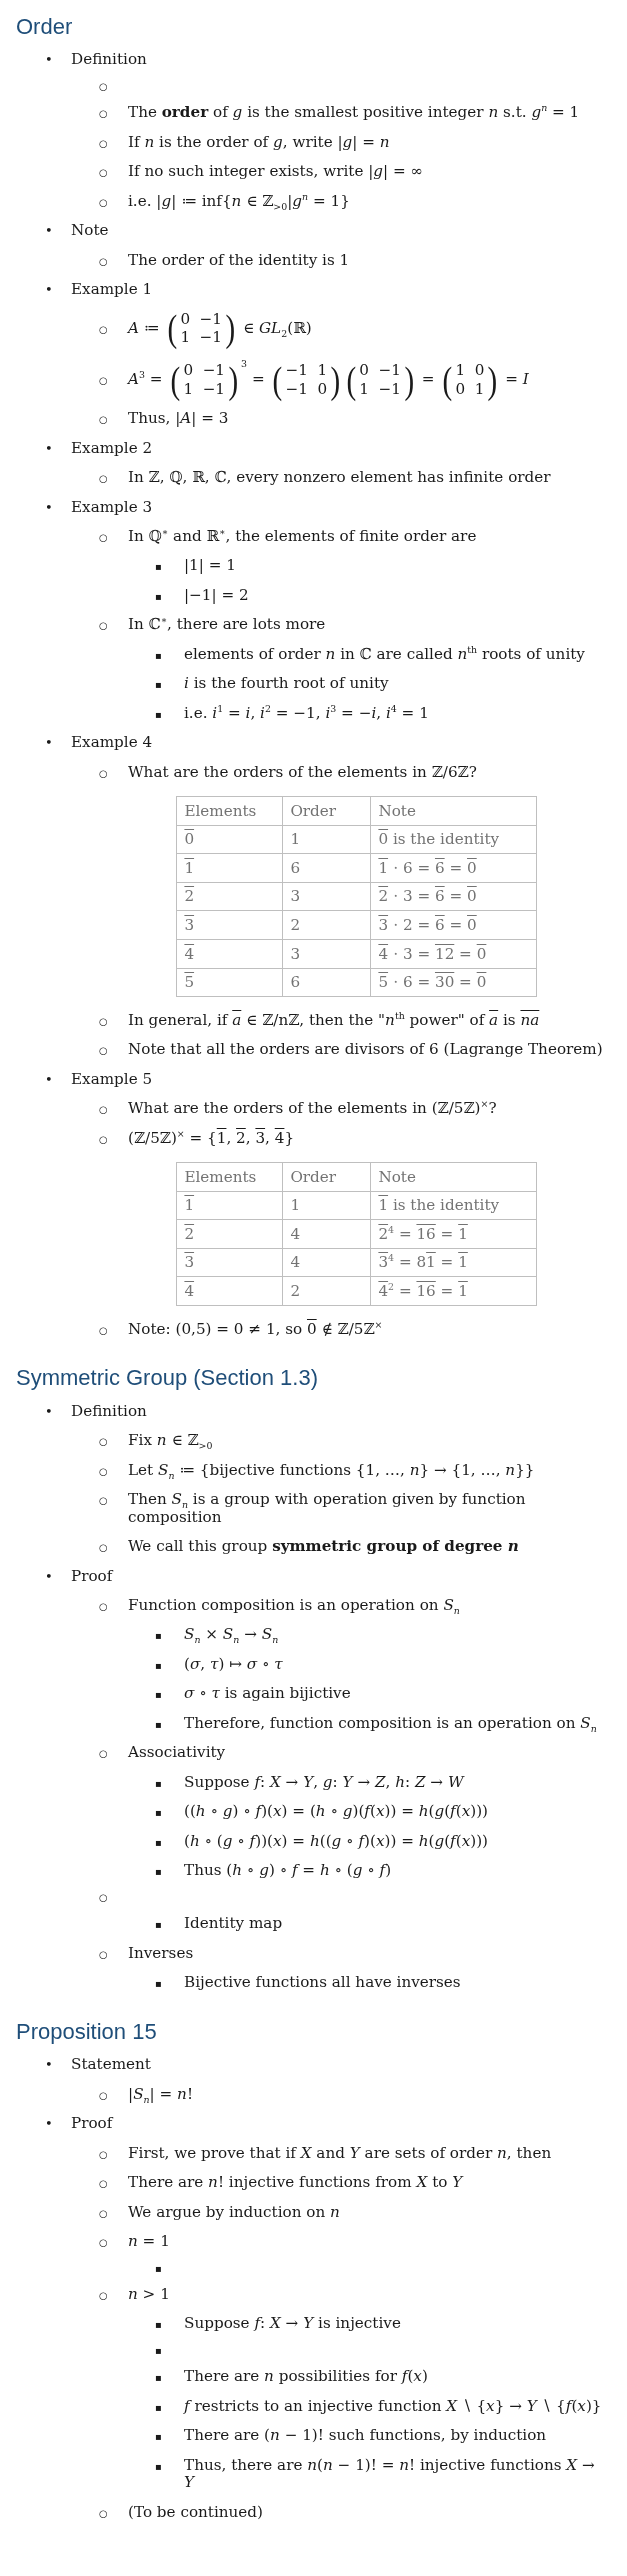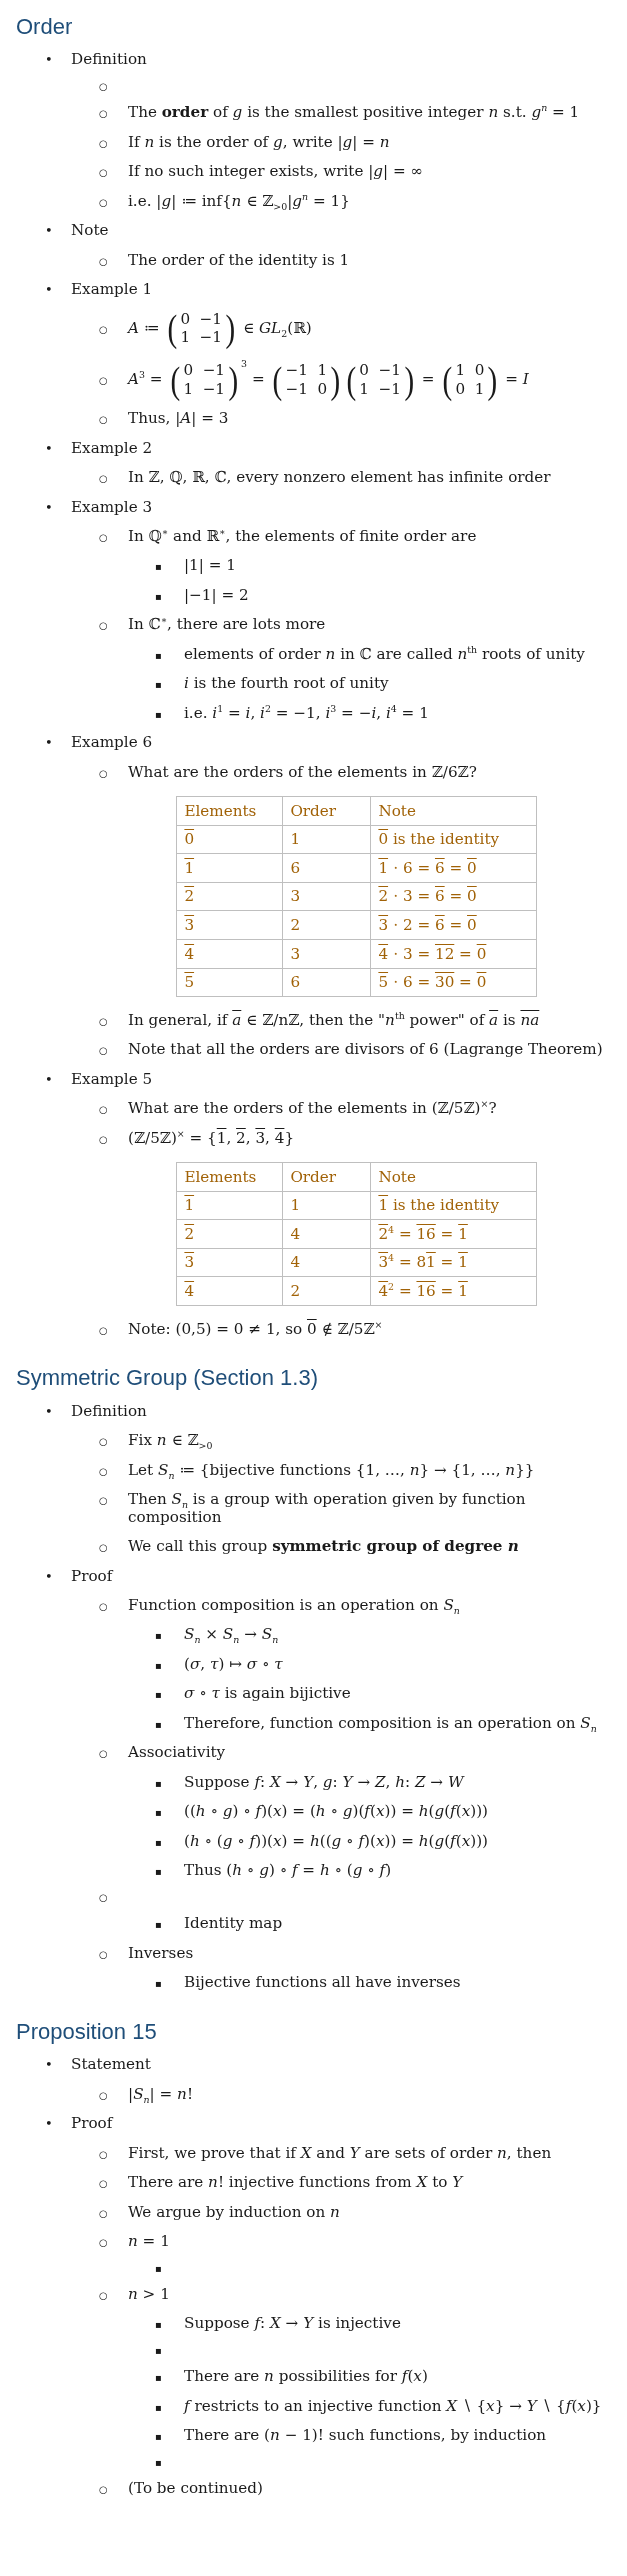--- a/index.html
+++ b/index.html
@@ -31,21 +31,21 @@
   
   .mx { display:inline-flex; align-items:center; vertical-align:middle; margin:0 1.6px; }
   .mx .br { font-size:2.55em; font-weight:300; line-height:0.9;
             transform:scaleX(0.75); font-family:"Liberation Serif",serif; }
   .mx .g { display:inline-grid; grid-template-columns:auto auto;
            column-gap:9.5px; row-gap:1.1px; text-align:center; margin:0 1.6px; }
   .hsup { font-size:0.62em; vertical-align:1.85em; }
 
   table.otable { border-collapse:collapse; margin:14.7px 0 14.7px 160px; table-layout:fixed; }
   .otable th, .otable td { border:0.5px solid #bfbfbf; font-weight:400; text-align:left;
-    padding:4.7px 7.4px; font-size:15.2px; line-height:1.2; vertical-align:middle; color:#a16207; }
+    padding:4.7px 7.4px; font-size:15.2px; line-height:1.2; vertical-align:middle; color:#737373; }
 </style>
 </head>
 <body>
 
 <main class="page" id="doc">
     <section class="sec">
       <h1 class="sec-title">Order</h1>
       <div class="row l0">
         <span class="mk">•</span>
         <span class="txt">Definition</span>
@@ -173,21 +173,21 @@
       <div class="row l2">
         <span class="mk">▪</span>
         <span class="txt"><i>i</i> is the fourth root of unity</span>
       </div>
       <div class="row l2">
         <span class="mk">▪</span>
         <span class="txt">i.e. <i>i</i><sup>1</sup> = <i>i</i>, <i>i</i><sup>2</sup> = −1, <i>i</i><sup>3</sup> = −<i>i</i>, <i>i</i><sup>4</sup> = 1</span>
       </div>
       <div class="row l0">
         <span class="mk">•</span>
-        <span class="txt">Example 6</span>
+        <span class="txt">Example 4</span>
       </div>
       <div class="row l1">
         <span class="mk">○</span>
         <span class="txt">What are the orders of the elements in ℤ/6ℤ?</span>
       </div>
       <table class="otable">
         <colgroup>
           <col style="width: 106px;">
           <col style="width: 88px;">
           <col style="width: 166px;">
@@ -426,20 +426,21 @@
       <div class="row l2">
         <span class="mk">▪</span>
         <span class="txt"><i>f</i> restricts to an injective function <i>X</i> ∖ {<i>x</i>} → <i>Y</i> ∖ {<i>f</i>(<i>x</i>)}</span>
       </div>
       <div class="row l2">
         <span class="mk">▪</span>
         <span class="txt">There are (<i>n</i> − 1)! such functions, by induction</span>
       </div>
       <div class="row l2">
         <span class="mk">▪</span>
+        <span class="txt">Thus, there are <i>n</i>(<i>n</i> − 1)! = <i>n</i>! injective functions <i>X</i> → <i>Y</i></span>
       </div>
       <div class="row l1">
         <span class="mk">○</span>
         <span class="txt">(To be continued)</span>
       </div>
     </section>
   </main>
 
 
 </body></html>

